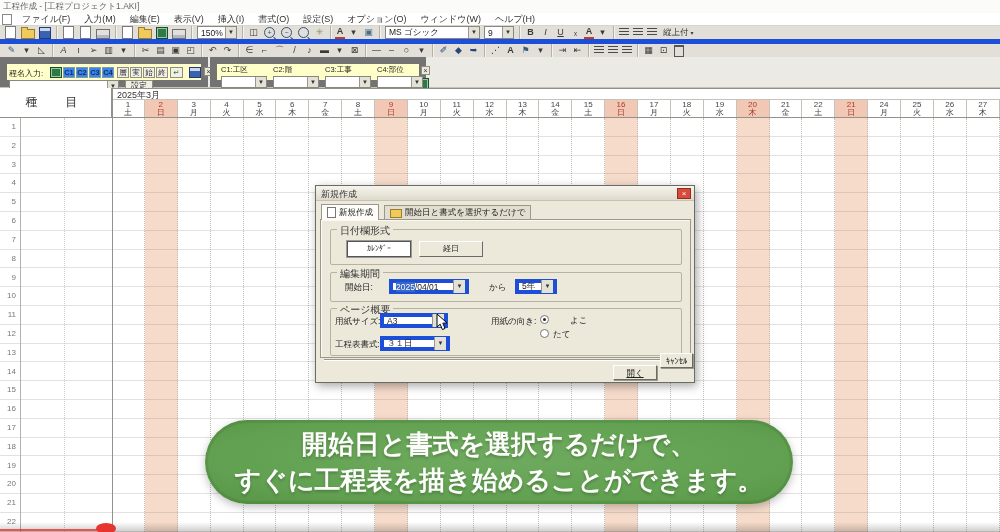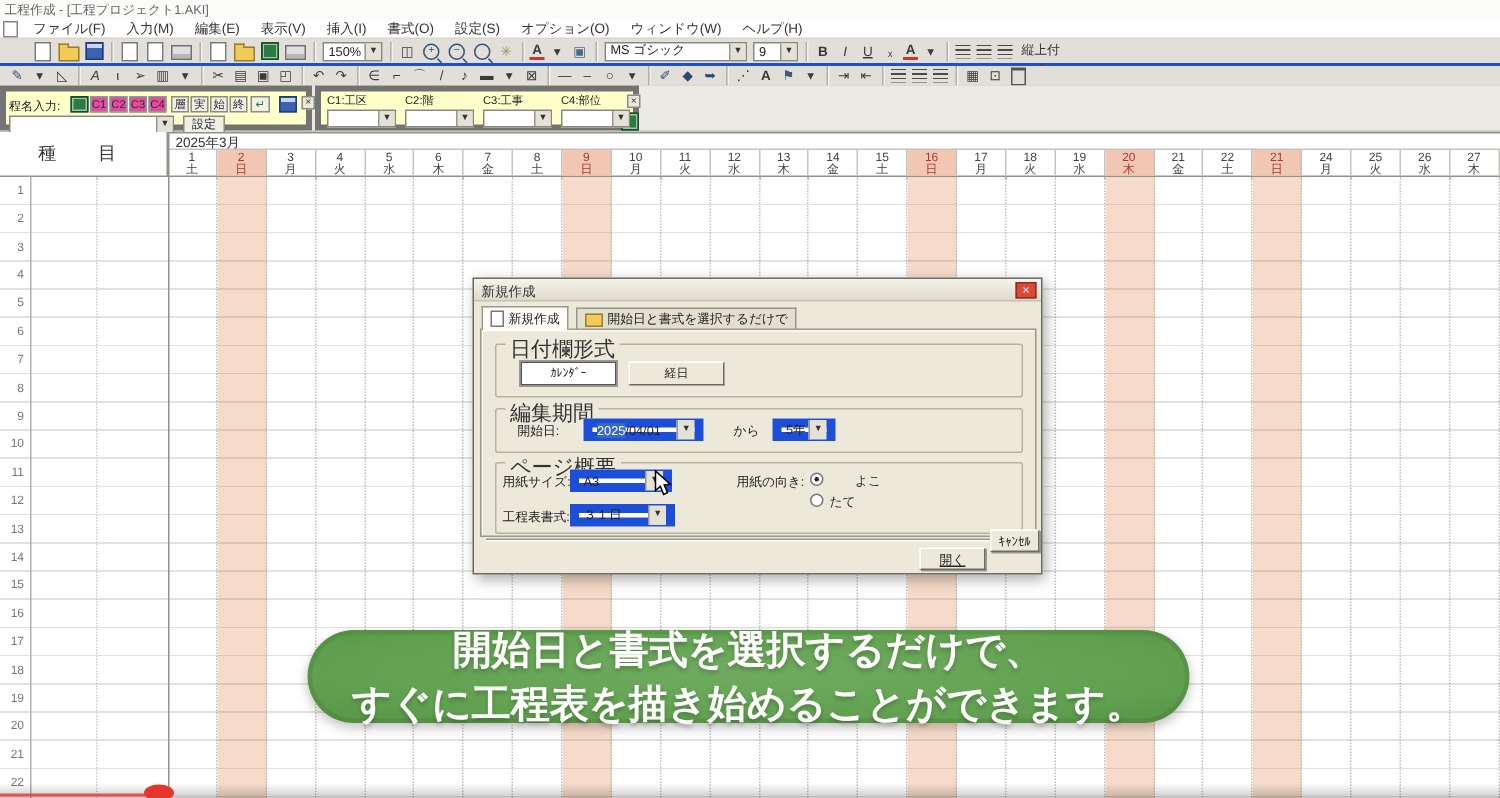--- a/index.html
+++ b/index.html
@@ -9,57 +9,57 @@
 
   
   #titlebar{position:absolute;left:0;top:0;width:1000px;height:13px;background:#fbfbfa;
             font-size:8.5px;color:#666;line-height:13px;padding-left:3px;box-sizing:border-box;}
   #menubar{position:absolute;left:0;top:13px;width:1000px;height:13px;background:#ffffff;
            border-bottom:1px solid #d8d5cd;display:flex;align-items:center;gap:0;box-sizing:border-box;}
   .menu-item{font-size:9px;color:#333;padding:0 7px;line-height:12px;white-space:nowrap;}
   .menu-docicon{width:8px;height:9px;background:#fff;border:1px solid #888;margin:0 3px 0 2px;}
 
   #toolbar1{position:absolute;left:0;top:26px;width:1000px;height:18px;background:#e2dfd8;
-            border-bottom:2px solid #1d4ed8;display:flex;align-items:center;padding-left:20px;box-sizing:border-box;}
+            border-bottom:5px solid #1d4ed8;display:flex;align-items:center;padding-left:2px;box-sizing:border-box;}
   #toolbar2{position:absolute;left:0;top:44px;width:1000px;height:14px;background:#e2dfd8;
             border-bottom:1px solid #b8b4ac;display:flex;align-items:center;padding-left:4px;box-sizing:border-box;}
   .tbi{min-width:13px;height:13px;display:inline-flex;align-items:center;justify-content:center;
        font-size:9px;line-height:13px;color:#3a3a3a;margin:0 1px;text-align:center;}
   .st-b{font-weight:bold;} .st-i{font-style:italic;} .st-u{text-decoration:underline;}
   .tb-sep{width:1px;height:13px;background:#b4b0a8;margin:0 3px;box-shadow:1px 0 0 #f4f2ec;}
   .tb-combo{display:inline-flex;align-items:center;background:#fff;border:1px solid #8a887e;
             height:13px;font-size:8.5px;color:#222;padding-left:3px;margin:0 2px;box-sizing:border-box;}
   .tb-combo .arr{width:10px;height:11px;background:#e4e1d6;border-left:1px solid #9a978c;
                  font-size:6px;line-height:11px;text-align:center;color:#333;margin-left:auto;}
-  .tb-btn{height:13px;font-size:8.5px;color:#333;display:inline-flex;align-items:center;padding:0 2px;margin:4px 2px;flex-direction:column;}
+  .tb-btn{height:13px;font-size:8.5px;color:#333;display:inline-flex;align-items:center;padding:0 2px;margin:4px 2px;}
   .tb-btn .arr2{font-size:6px;margin-left:2px;color:#444;}
   
   .i-page{width:9px;height:11px;background:#fff;border:1px solid #7a7a7a;margin:0 3px;min-width:0;}
   .i-folder{width:12px;height:8px;background:#f0cb5a;border:1px solid #9a7d2e;margin:3px 2px 0;position:relative;min-width:0;}
   .i-folder::before{content:"";position:absolute;top:-3px;left:-1px;width:5px;height:2px;background:#f0cb5a;border:1px solid #9a7d2e;border-bottom:none;}
   .i-save{width:10px;height:10px;background:#3a62b0;border:1px solid #1f3c74;box-shadow:inset 0 3px 0 #c9d6ee;margin:0 2px;min-width:0;}
   .i-print{width:12px;height:8px;background:#e0e0e0;border:1px solid #707070;box-shadow:inset 0 -3px 0 #b8b8b8;margin:2px 2px 0;min-width:0;}
   .i-green{width:10px;height:10px;background:#2d7a45;border:1px solid #174e29;box-shadow:inset 0 0 0 1px rgba(255,255,255,.55);margin:0 2px;min-width:0;}
   .i-zoom{width:9px;height:9px;border:1px solid #33527e;border-radius:50%;position:relative;margin:0 3px;
           font-size:7px;line-height:8px;color:#33527e;min-width:0;}
   .i-zoom::after{content:"";position:absolute;width:4px;height:1px;background:#33527e;bottom:-2px;right:-3px;transform:rotate(45deg);}
   .i-al{width:10px;height:9px;background:repeating-linear-gradient(to bottom,#4a4a4a 0 1px,transparent 1px 3px);margin:0 2px;min-width:0;}
   .i-acolor{font-weight:bold;border-bottom:2px solid #c23b2e;height:10px;line-height:9px;min-width:10px;}
   .i-trash{width:8px;height:9px;border:1px solid #555;border-top:2px solid #555;margin:0 3px;min-width:0;}
 
   
   #panelstrip{position:absolute;left:0;top:57px;width:1000px;height:31px;background:#eceae4;border-bottom:1px solid #c5c2ba;box-sizing:border-box;}
-  .ypanel{position:absolute;background:#ffffc9;border:4px solid #737373;box-sizing:border-box;}
+  .ypanel{position:absolute;background:#ffffc9;border:7px solid #737373;box-sizing:border-box;}
   #panelA{left:0;top:0;width:208px;height:30px;}
   #panelB{left:210px;top:0;width:216px;height:30px;}
   .yp-label{position:absolute;font-size:8px;color:#222;white-space:nowrap;}
   .sq-btn{position:absolute;box-sizing:border-box;border:1px solid #8f8c80;background:#f1f0e4;
           font-size:7.5px;color:#223;text-align:center;line-height:9px;}
   .sq-green{background:#2d7a45;border-color:#174e29;box-shadow:inset 0 0 0 1px rgba(255,255,255,.55);}
-  .sq-c{background:#ec4899;border-color:#7f9f9a;color:#134;}
+  .sq-c{background:#3b82f6;border-color:#7f9f9a;color:#134;font-weight:bold;}
   .yp-combo{position:absolute;background:#fff;border:1px solid #8a887e;box-sizing:border-box;display:flex;}
   .yp-combo .arr{width:10px;height:100%;background:#e4e1d6;border-left:1px solid #9a978c;font-size:6px;line-height:10px;text-align:center;color:#333;margin-left:auto;}
   .yp-x{position:absolute;width:9px;height:9px;background:#ece9db;border:1px solid #8f8c80;
         font-size:7px;line-height:7px;text-align:center;color:#333;box-sizing:border-box;}
   .catfield{position:absolute;width:52px;height:28px;}
   .catfield .cl{position:absolute;left:0;top:1px;font-size:7.5px;color:#222;white-space:nowrap;}
   .catfield .cc{position:absolute;left:0;top:12px;width:46px;height:12px;}
 
   
   #sheet{position:absolute;left:0;top:88px;width:1000px;height:444px;background:#fff;}
@@ -93,45 +93,45 @@
   #dlg-x{position:absolute;right:3px;top:2px;width:14px;height:11px;background:#d84a3a;border:1px solid #8f2d22;
          color:#fff;font-size:8px;line-height:9px;text-align:center;box-sizing:border-box;}
   .tab{position:absolute;display:flex;align-items:center;gap:3px;padding:0 5px;box-sizing:border-box;font-size:8.5px;color:#222;}
   #tab1{left:5px;top:18px;height:16px;background:#fdfcf8;border:1px solid #9a978c;border-bottom:none;z-index:2;}
   #tab2{left:68px;top:19px;height:15px;background:#e2ded0;border:1px solid #9a978c;border-bottom:none;}
   .tabico-page{width:7px;height:9px;background:#fff;border:1px solid #777;}
   .tabico-folder{width:10px;height:7px;background:#f0cb5a;border:1px solid #9a7d2e;}
   #tabpage{position:absolute;left:4px;top:33px;width:371px;height:139px;border:1px solid #9a978c;
            box-shadow:inset 1px 1px 0 #fbf9f1;box-sizing:border-box;}
   .grp{position:absolute;border:1px solid #b5b2a4;border-radius:2px;box-sizing:border-box;}
-  .leg{position:absolute;top:-6px;left:6px;background:#ece9db;padding:0 3px;font-size:14px;color:#333;font-family:Liberation Mono, monospace;}
+  .leg{position:absolute;top:-6px;left:6px;background:#ece9db;padding:0 3px;font-size:10px;color:#333;font-family:Liberation Mono, monospace;}
   #grp-date{left:14px;top:43px;width:352px;height:36px;}
   #grp-period{left:14px;top:86px;width:352px;height:30px;}
   #grp-page{left:14px;top:122px;width:352px;height:48px;}
   .fmt-btn{position:absolute;height:16px;width:64px;box-sizing:border-box;font-size:8px;text-align:center;line-height:14px;}
   #fmt-cal{left:16px;top:11px;background:#fff;border:1px solid #555;box-shadow:0 0 0 1px #999;}
   #fmt-day{left:88px;top:11px;background:#ece9db;border:1px solid;border-color:#fff #6b6b66 #6b6b66 #fff;}
   .dlbl{position:absolute;font-size:8.5px;color:#222;white-space:nowrap;}
-  .dcombo{position:absolute;background:#fff;border:6px solid #1d4ed8;box-sizing:border-box;display:flex;align-items:center;
+  .dcombo{position:absolute;background:#fff;border:4px solid #1d4ed8;box-sizing:border-box;display:flex;align-items:center;
           font-size:8.5px;padding-left:3px;height:15px;}
   .dcombo .arr{width:11px;height:13px;background:#e4e1d6;border-left:1px solid #9a978c;font-size:6px;line-height:13px;
                text-align:center;color:#333;margin-left:auto;}
   .selblue{background:#3668c8;color:#fff;}
   .radio{position:absolute;width:9px;height:9px;border-radius:50%;border:1px solid #777;background:#fff;box-sizing:border-box;}
   .radio.sel::after{content:"";display:block;width:3px;height:3px;margin:2px;border-radius:50%;background:#222;}
   .rlbl{position:absolute;font-size:8.5px;color:#222;}
   #groove{position:absolute;left:8px;top:173px;width:364px;height:0;border-top:1px solid #9a978c;border-bottom:1px solid #fff;}
   .dbtn{position:absolute;height:15px;background:#ece9db;border:1px solid;border-color:#fff #6b6b66 #6b6b66 #fff;
         box-shadow:1px 1px 0 #9a978c;font-size:8.5px;text-align:center;line-height:14px;box-sizing:border-box;}
   #btn-open{left:297px;top:179px;width:44px;text-decoration:underline;}
   #btn-cancel{left:344px;top:167px;width:33px;}
   #cursor{position:absolute;left:120px;top:127px;z-index:5;}
 
   
-  #caption{position:absolute;left:205px;top:420px;width:588px;height:62px;border-radius:44px;z-index:30;
+  #caption{position:absolute;left:205px;top:420px;width:588px;height:84px;border-radius:44px;z-index:30;
            background:radial-gradient(ellipse at 50% 45%, #6fab5f, #61a050 70%, #579345);
            box-shadow:0 3px 8px rgba(0,0,0,.25), inset 0 0 0 3px rgba(50,100,40,.18);
            display:flex;flex-direction:column;align-items:center;justify-content:center;}
   .cap-line{color:#fdfefc;font-weight:bold;font-size:26px;line-height:36px;text-shadow:0 2px 3px rgba(0,0,0,.22);white-space:nowrap;}
 
   
   #shade{position:absolute;left:0;right:0;bottom:0;height:10px;z-index:40;
          background:linear-gradient(rgba(0,0,0,0),rgba(0,0,0,0.20));}
   #progress-line{position:absolute;left:0;top:529px;width:98px;height:2px;background:rgba(230,53,44,.8);z-index:41;}
   #progress-dot{position:absolute;left:96px;top:523px;width:20px;height:11px;border-radius:50%;background:#e6352c;z-index:41;}

